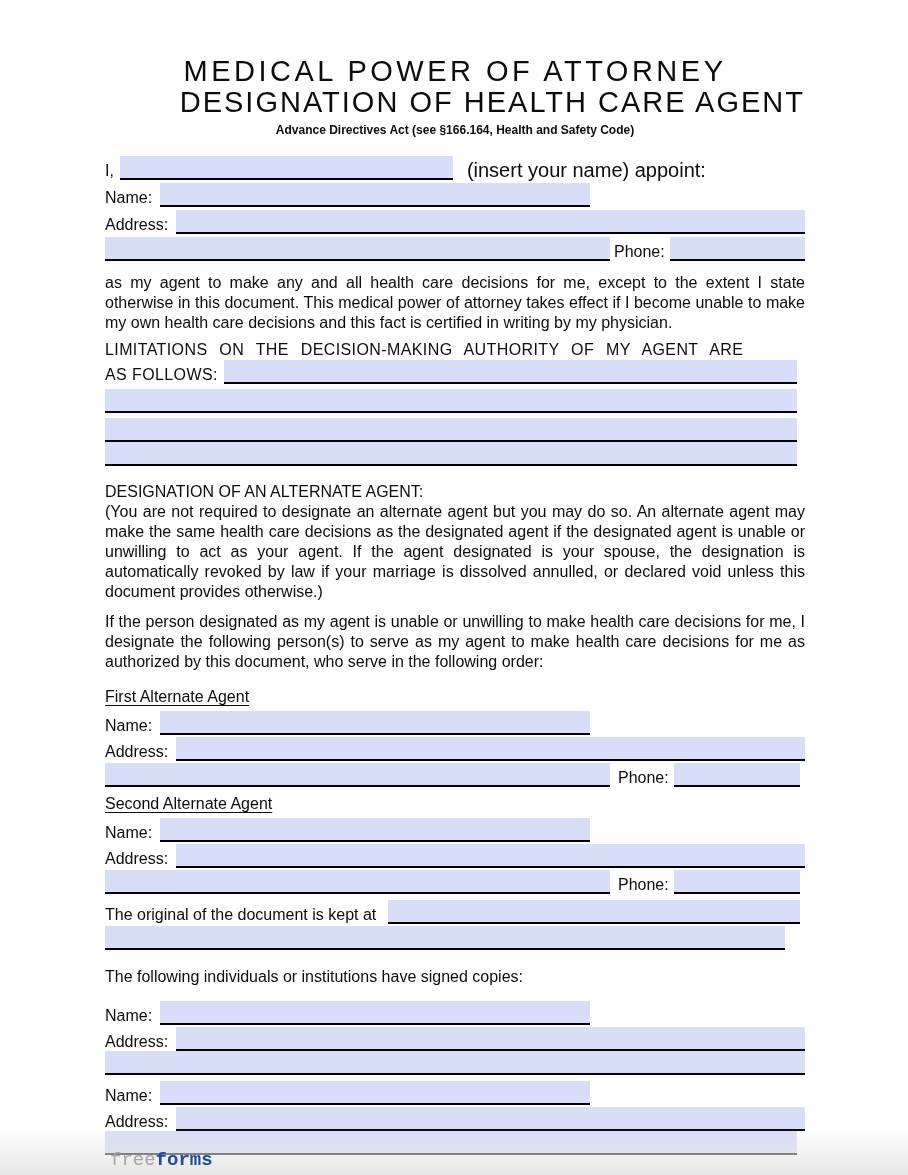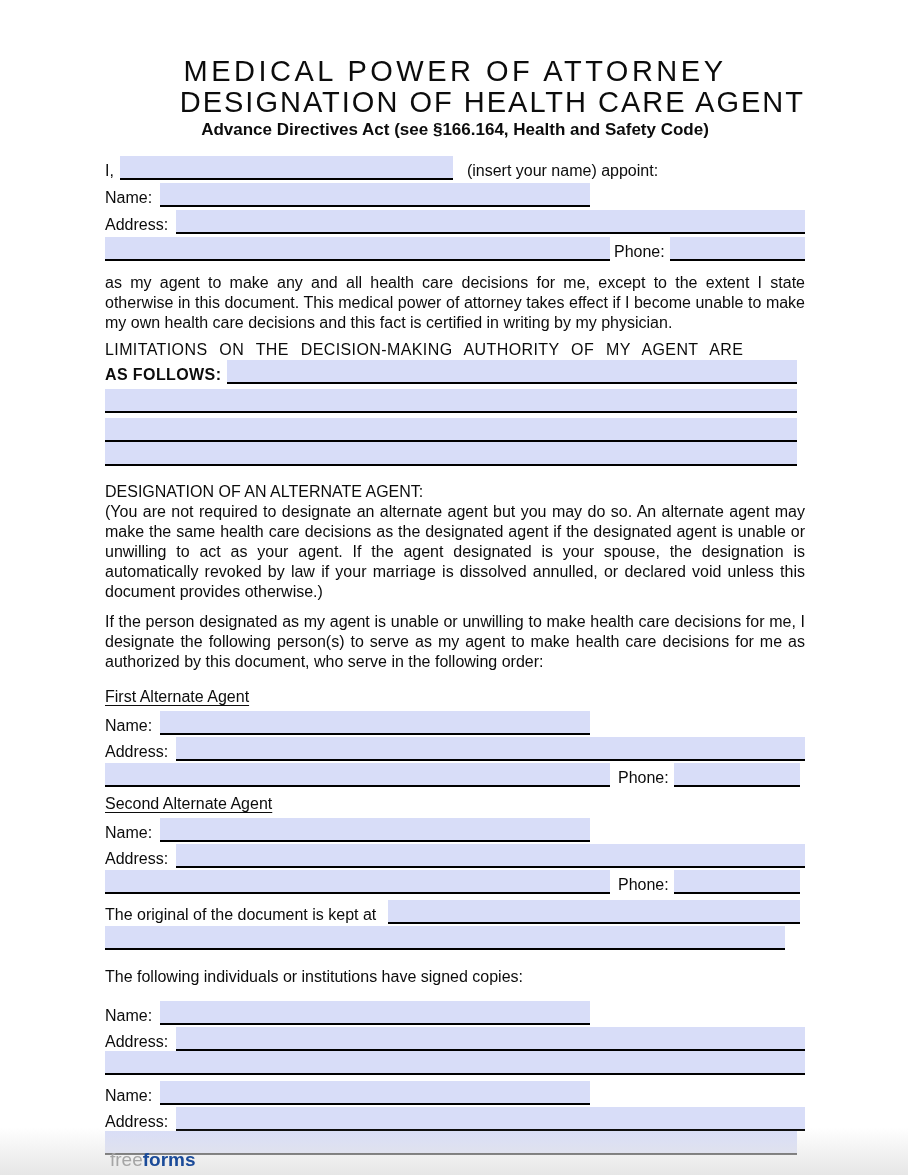--- a/index.html
+++ b/index.html
@@ -8,21 +8,21 @@
     width: 908px; height: 1175px;
     position: relative; overflow: hidden;
     font-family: "Liberation Sans", "DejaVu Sans", sans-serif;
     color: #0c0c0c;
   }
   .page { padding: 56px 103px 0 105px; position: relative; }
 
   
   .title1 { text-align: center; font-size: 29px; letter-spacing: 3.5px; line-height: 31px; white-space: nowrap; }
   .title2 { text-align: right; font-size: 29px; letter-spacing: 2px; line-height: 31px; white-space: nowrap; }
-  .subtitle { text-align: center; font-size: 17px; font-weight: bold; line-height: 20px; margin-top: 2px; }
+  .subtitle { text-align: center; font-size: 12px; font-weight: bold; line-height: 20px; margin-top: 2px; }
 
   
   .para { font-size: 16px; line-height: 20px; text-align: justify; }
   .line { font-size: 16px; line-height: 18px; }
 
   
   .row { display: flex; align-items: flex-end; }
   .lbl { font-size: 16px; line-height: 19px; white-space: nowrap; flex: 0 0 auto; }
   .field {
     background: #d8ddf8;
@@ -30,21 +30,21 @@
     height: 24px;
     display: inline-block;
     font-size: 15px; line-height: 22px;
   }
   .flex1 { flex: 1 1 auto; }
   .w333 { width: 333px; margin-left: 6px; }
   .w430 { width: 430px; margin-left: 8px; }
   .addr  { flex: 1 1 auto; margin-left: 8px; }
   .band505 { flex: 0 0 505px; }
   .phone-field { flex: 1 1 auto; margin-left: 5px; }
-  .note { font-size: 16px; line-height: 19px; margin-left: 14px; white-space: nowrap; }
+  .note { font-size: 20px; line-height: 19px; margin-left: 14px; white-space: nowrap; }
   .block-band { display: block; height: 24px; background:#d8ddf8; border-bottom: 2px solid #000; margin-right: 8px; }
 
   
   .limit1 { font-size: 16px; line-height: 17px; word-spacing: 7px; letter-spacing: 0.4px; margin-top: 8px; }
   .sect { font-size: 16px; line-height: 20px; }
   .agent-head { font-size: 16px; line-height: 18px; text-decoration: underline; text-underline-offset: 3px; }
 
   
   .mt2 { margin-top: 2px; } .mt3 { margin-top: 3px; } .mt5 { margin-top: 5px; }
   .mt6 { margin-top: 6px; } .mt8 { margin-top: 8px; } .mt10 { margin-top: 10px; }
@@ -53,21 +53,21 @@
   .w680 { width: 680px; }
   .w692 { width: 692px; }
   .mr8 { margin-right: 8px; }
 
   
   .bottom-shade {
     position: absolute; left: 0; bottom: 0; width: 908px; height: 48px;
     background: linear-gradient(to bottom, rgba(255,255,255,0), #e6e6e6);
     pointer-events: none;
   }
-  .logo { position: absolute; left: 110px; top: 1149px; font-size: 19px; line-height: 22px; }
+  .logo { position: absolute; left: 110px; top: 1149px; font-size: 19px; line-height: 22px; font-family: Liberation Mono, monospace; }
   .logo .free  { color: #a5a5a5; font-weight: 400; }
   .logo .forms { color: #1b4b99; font-weight: 700; }
 </style>
 </head>
 <body>
 
 <div class="page">
 
   <div class="title1">MEDICAL POWER OF ATTORNEY</div>
   <div class="title2">DESIGNATION OF HEALTH CARE AGENT</div>
@@ -89,21 +89,21 @@
   <div class="row mt3">
     <span class="field band505"></span>
     <span class="lbl" style="margin-left:4px;">Phone:</span>
     <span class="field phone-field"></span>
   </div>
 
   <p class="para mt12">as my agent to make any and all health care decisions for me, except to the extent I state otherwise in this document.  This medical power of attorney takes effect if I become unable to make my own health care decisions and this fact is certified in writing by my physician.</p>
 
   <div class="limit1">LIMITATIONS ON THE DECISION-MAKING AUTHORITY OF MY AGENT ARE</div>
   <div class="row mt2">
-    <span class="lbl" style="letter-spacing:0.4px;font-weight:bold;">AS FOLLOWS:</span>
+    <span class="lbl" style="letter-spacing:0.4px;">AS FOLLOWS:</span>
     <span class="field flex1 mr8" style="margin-left:6px;"></span>
   </div>
   <span class="block-band mt5"></span>
   <span class="block-band mt5"></span>
   <span class="block-band"></span>
 
   <div class="sect mt16">DESIGNATION OF AN ALTERNATE AGENT:</div>
   <p class="para">(You are not required to designate an alternate agent but you may do so.  An alternate agent may make the same health care decisions as the designated agent if the designated agent is unable or unwilling to act as your agent. If the agent designated is your spouse, the designation is automatically revoked by law if your marriage is dissolved annulled, or declared void unless this document provides otherwise.)</p>
   <p class="para mt10">If the person designated as my agent is unable or unwilling to make health care decisions for me, I designate the following person(s) to serve as my agent to make health care decisions for me as authorized by this document, who serve in the following order:</p>
 

